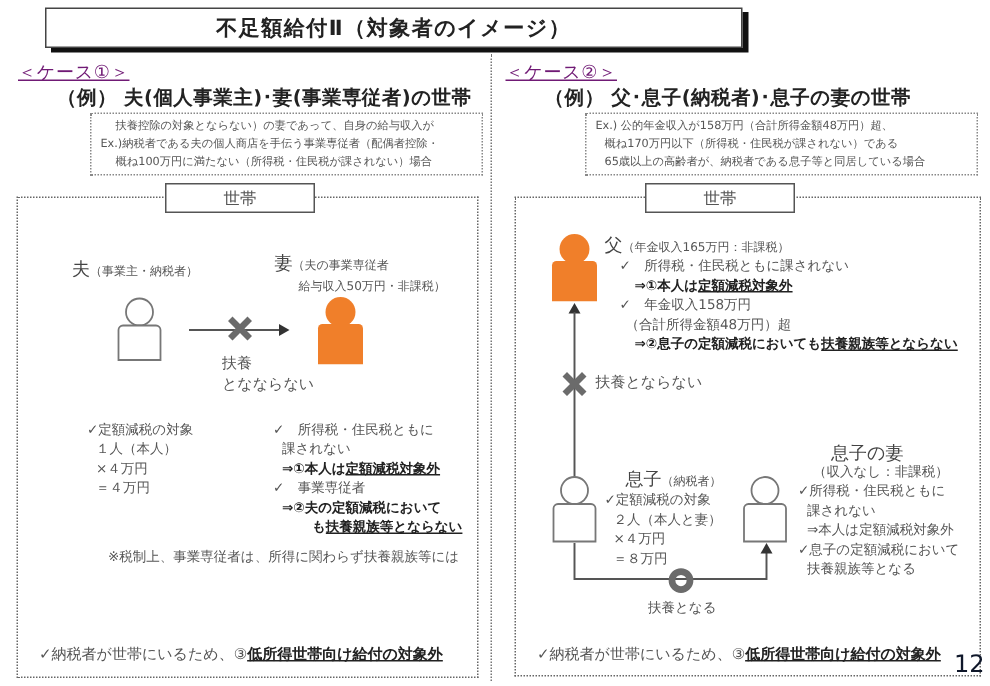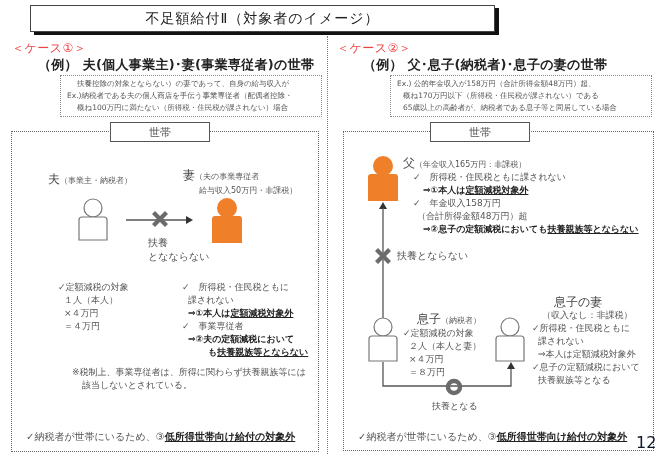--- a/index.html
+++ b/index.html
@@ -1,23 +1,23 @@
 <!DOCTYPE html>
 <html><head>
 <meta charset="utf-8">
 <style>
   * { box-sizing: border-box; margin: 0; padding: 0; }
   body { width: 660px; height: 457px; background: #ffffff; position: relative; overflow: hidden;
          font-family: "DejaVu Sans", "Liberation Sans", sans-serif; color: #333; }
   .abs { position: absolute; }
   .title-box { left: 30px; top: 5px; width: 465px; height: 27px; border: 1px solid #444; background: #fff;
                box-shadow: 4px 3px 0 #111; display: flex; align-items: center; justify-content: center;
-               font-size: 14px; color: #222; letter-spacing: 1px; }
+               font-size: 14px; color: #222; letter-spacing: 1px; font-weight: bold; }
   .sep { left: 327px; top: 36px; height: 418px; border-left: 1.5px dotted #777; }
-  .case-label { font-size: 12px; color: #ef4444; letter-spacing: 0.5px; }
+  .case-label { font-size: 12px; color: #701a75; text-decoration: underline; letter-spacing: 0.5px; }
   .example { font-size: 13px; color: #222; font-weight: bold; letter-spacing: 0.3px; margin-left: 20px; }
   .ex-box { border: 1px dotted #888; font-size: 7.5px; color: #555; line-height: 12px; padding: 2px 6px; background: #fff; }
   .household { border: 1.3px dotted #666; }
   .hh-label { width: 100px; height: 20px; border: 1px solid #555; background: #fff; display: flex; align-items: center;
               justify-content: center; font-size: 11px; color: #555; }
   .t { font-size: 9px; color: #555; line-height: 13px; white-space: nowrap; }
   .tb { font-weight: bold; color: #222; }
   .u { text-decoration: underline; }
   .big { font-size: 12px; color: #444; }
   .small { font-size: 8px; }
@@ -83,21 +83,20 @@
   <div>✓　所得税・住民税ともに</div>
   <div style="padding-left:6px">課されない</div>
   <div style="padding-left:6px" class="tb"><span>⇒①本人は</span><span class="u">定額減税対象外</span></div>
   <div>✓　事業専従者</div>
   <div style="padding-left:6px" class="tb">⇒②夫の定額減税において</div>
   <div style="padding-left:26px" class="tb"><span>も</span><span class="u">扶養親族等とならない</span></div>
 </div>
 
 <div class="abs t" style="left:72px;top:366px;">
   <div>※税制上、事業専従者は、所得に関わらず扶養親族等には</div>
-  <div style="padding-left:10px">該当しないとされている。</div>
 </div>
 
 <div class="abs t" style="left:26px;top:430px;font-size:10px;">
   <span>✓納税者が世帯にいるため、③</span><span class="tb u">低所得世帯向け給付の対象外</span>
 </div>
 
 <div class="abs case-label" style="left:337px;top:40px;">＜ケース②＞</div>
 <div class="abs example" style="left:343px;top:56px;">（例） 父･息子(納税者)･息子の妻の世帯</div>
 <div class="abs ex-box" style="left:390px;top:75px;width:262px;height:42px;">
   <div>Ex.) 公的年金収入が158万円（合計所得金額48万円）超、</div>

